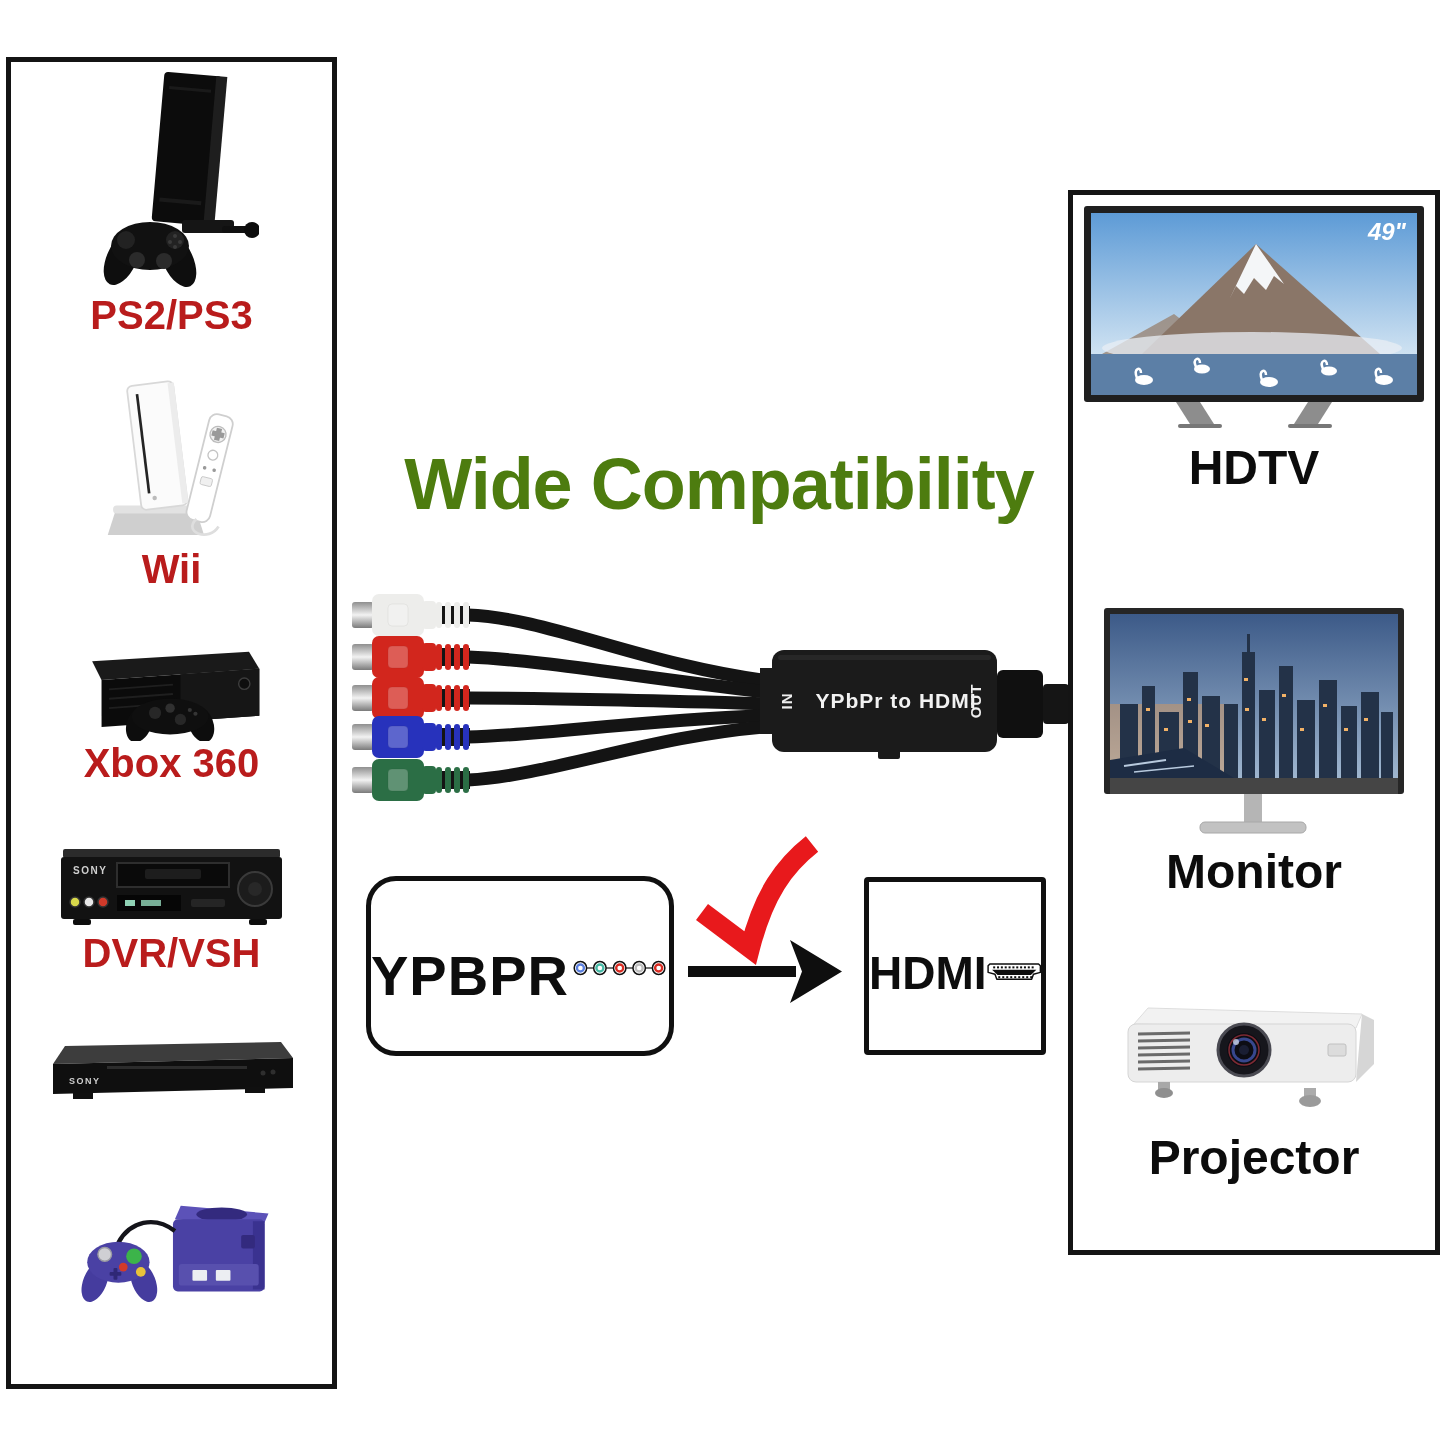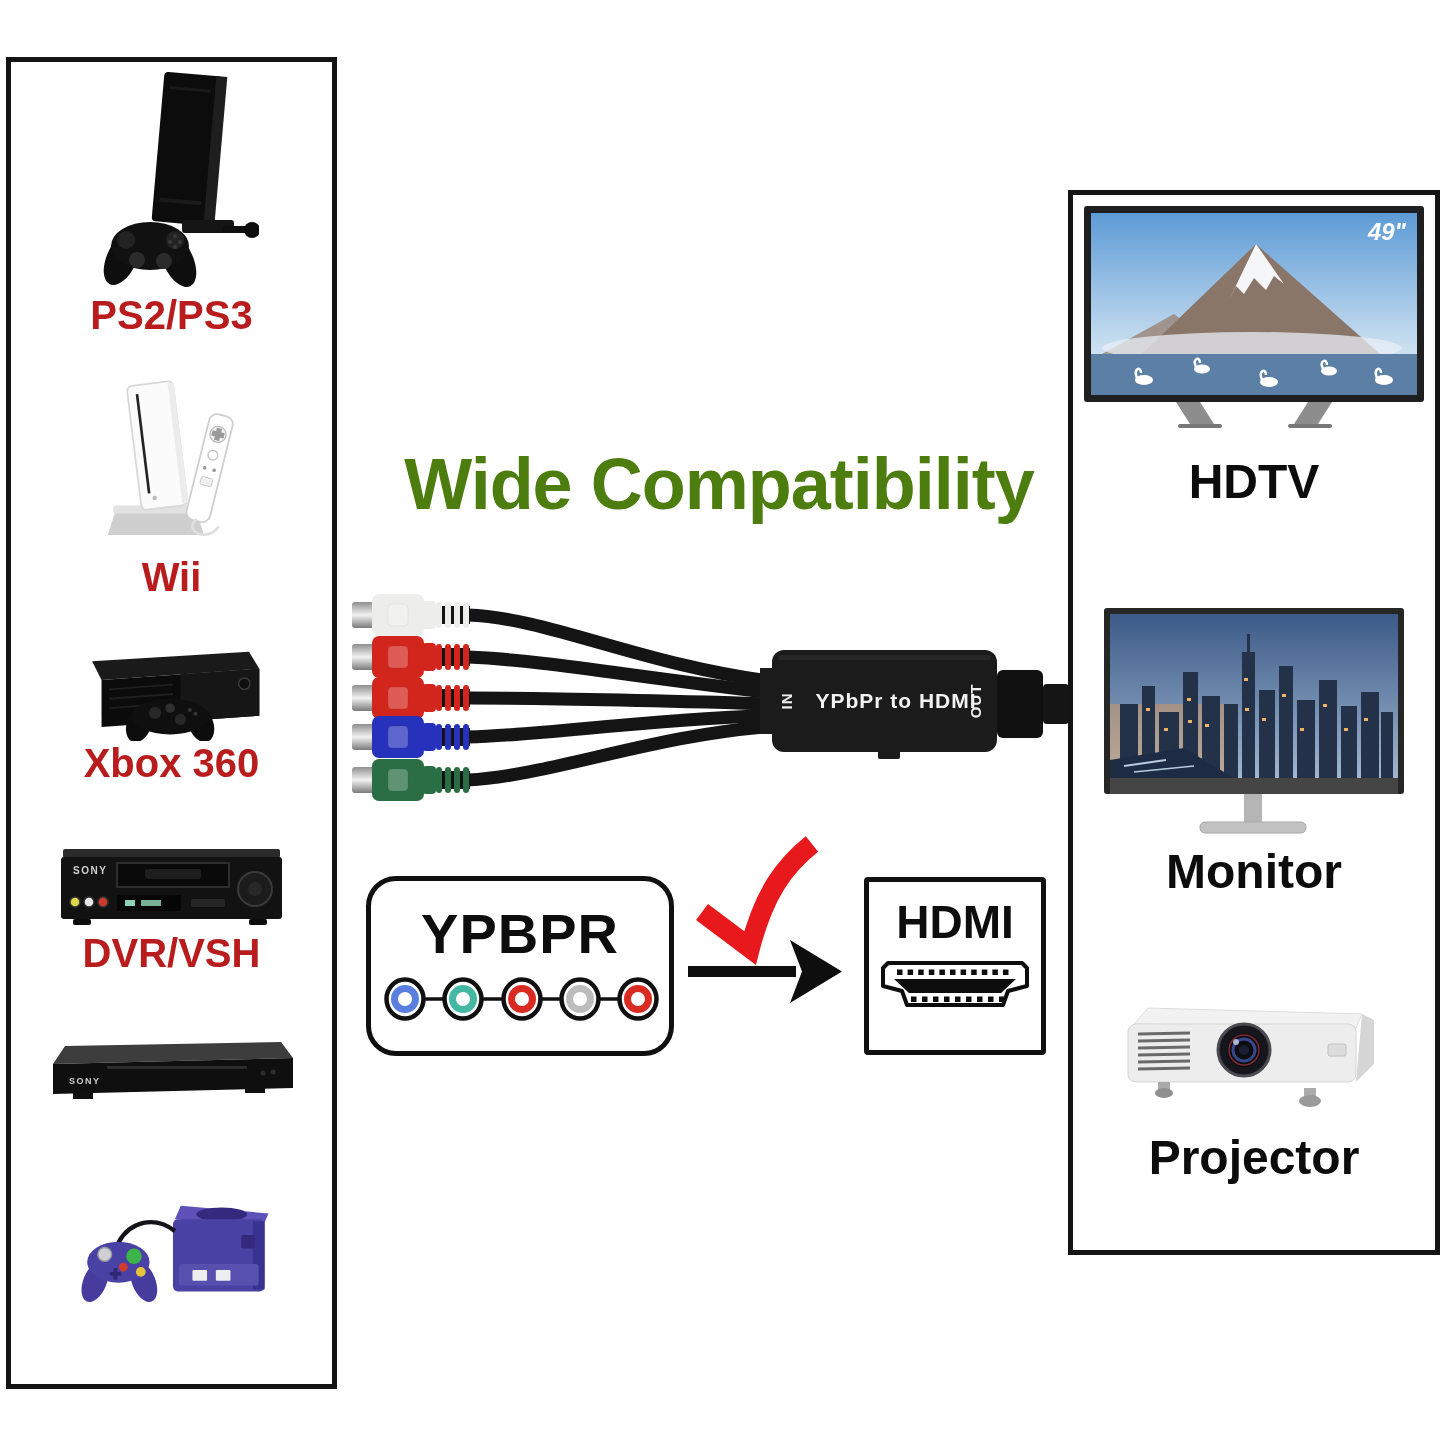--- a/index.html
+++ b/index.html
@@ -8,21 +8,21 @@
   .panel{position:absolute;border:5px solid #141414;background:#fff;box-sizing:border-box;}
   #left-panel{left:6px;top:57px;width:331px;height:1332px;}
   #right-panel{left:1068px;top:190px;width:372px;height:1065px;}
   .device{position:absolute;left:0;right:0;display:flex;flex-direction:column;align-items:center;}
   .dev-label{font-weight:700;font-size:40px;line-height:44px;letter-spacing:0;color:#b91c1c;white-space:nowrap;}
   .out-label{font-weight:700;font-size:48px;line-height:52px;color:#0c0c0c;white-space:nowrap;}
   #page-title{position:absolute;left:340px;top:436px;width:740px;text-align:center;
               font-weight:700;font-size:72px;line-height:96px;letter-spacing:-1px;color:#4d7c0f;white-space:nowrap;margin-left:9px;}
   #converter-svg{position:absolute;left:340px;top:570px;width:745px;height:250px;}
   .diagram-box{position:absolute;border:5px solid #101010;border-radius:30px;background:#fff;
-               box-sizing:border-box;display:flex;flex-direction:column;align-items:center;}
+               box-sizing:border-box;display:flex;align-items:center;}
   #ypbpr-box{left:366px;top:876px;width:308px;height:180px;}
   #ypbpr-box .big-label{font-weight:700;font-size:56px;line-height:66px;margin-top:20px;letter-spacing:1px;}
   #hdmi-box{left:864px;top:877px;width:182px;height:178px;border-radius:4px;}
   #hdmi-box .big-label{font-weight:700;font-size:46px;line-height:52px;margin-top:14px;}
   #check-arrow-svg{position:absolute;left:672px;top:830px;width:180px;height:190px;}
   svg text{font-family:"Liberation Sans", sans-serif;}
   .brand-txt{font-size:10px;font-weight:700;letter-spacing:1.5px;fill:#cfcfcf;}
 </style>
 </head>
 <body>
@@ -74,21 +74,21 @@
           <circle cx="130.5" cy="62" r="9" fill="#f1f1f1" stroke="#bdbdbd" stroke-width="1.5"></circle>
           <rect x="127.5" y="55" width="6" height="14" fill="#9a9a9a"></rect>
           <rect x="123.5" y="59" width="14" height="6" fill="#9a9a9a"></rect>
           <circle cx="130.5" cy="86" r="5.5" fill="#fff" stroke="#c4c4c4" stroke-width="1.5"></circle>
           <circle cx="125" cy="102" r="2" fill="#9a9a9a"></circle>
             <circle cx="136" cy="102" r="2" fill="#9a9a9a"></circle>
           <rect x="124" y="112" width="13" height="9" rx="2" fill="#f0f0f0" stroke="#c9c9c9"></rect>
           <path d="M130,160 C118,178 150,182 156,162" stroke="#dedede" stroke-width="3" fill="none"></path>
         </g>
       </svg>
-      <div class="dev-label" style="margin-top:12px">Wii</div>
+      <div class="dev-label" style="margin-top:4px">Wii</div>
     </div>
 
     <div class="device" style="top:571px">
       <svg width="205" height="108" viewBox="0 0 205 115">
         <polygon points="18,30 185,20 196,38 28,50" fill="#1a1a1a"></polygon>
         <polygon points="28,50 196,38 196,88 28,100" fill="#0b0b0b"></polygon>
         <polygon points="112,44 196,38 196,88 112,94" fill="#161616"></polygon>
         <line x1="36" y1="60" x2="104" y2="55" stroke="#1f1f1f" stroke-width="2"></line>
         <line x1="36" y1="70" x2="104" y2="65" stroke="#1f1f1f" stroke-width="2"></line>
         <line x1="36" y1="80" x2="104" y2="75" stroke="#1f1f1f" stroke-width="2"></line>
@@ -355,21 +355,21 @@
             <path d="M241,163 C237,154 245,152 245,159" stroke="#fff" stroke-width="2.5" fill="none"></path>
           <ellipse cx="302" cy="174" rx="9" ry="5"></ellipse>
             <path d="M295,172 C291,162 299,160 299,167" stroke="#fff" stroke-width="2.5" fill="none"></path>
         </g>
         <text x="324" y="34" text-anchor="end" font-size="24" font-weight="700" fill="#ffffff" font-style="italic">49"</text>
         <polygon points="94,196 118,196 132,218 108,218" fill="#8d8d8d"></polygon>
         <polygon points="226,196 250,196 236,218 212,218" fill="#8d8d8d"></polygon>
         <rect x="96" y="218" width="44" height="4" rx="2" fill="#777"></rect>
         <rect x="206" y="218" width="44" height="4" rx="2" fill="#777"></rect>
       </svg>
-      <div class="out-label" style="margin-top:18px">HDTV</div>
+      <div class="out-label" style="margin-top:4px">HDTV</div>
     </div>
 
     <div class="device" style="top:805px">
       <svg width="285" height="118" viewBox="0 0 285 118">
         <polygon points="36,8 250,14 244,28 22,24" fill="#f2f2f2" stroke="#dddddd"></polygon>
         <polygon points="250,14 262,20 262,64 244,82" fill="#d6d6d6"></polygon>
         <rect x="16" y="24" width="228" height="58" rx="8" fill="#ededed" stroke="#d5d5d5"></rect>
         <g stroke="#6a6a6a" stroke-width="3">
           <line x1="26" y1="34" x2="78" y2="33"></line>
             <line x1="26" y1="41" x2="78" y2="40"></line>

